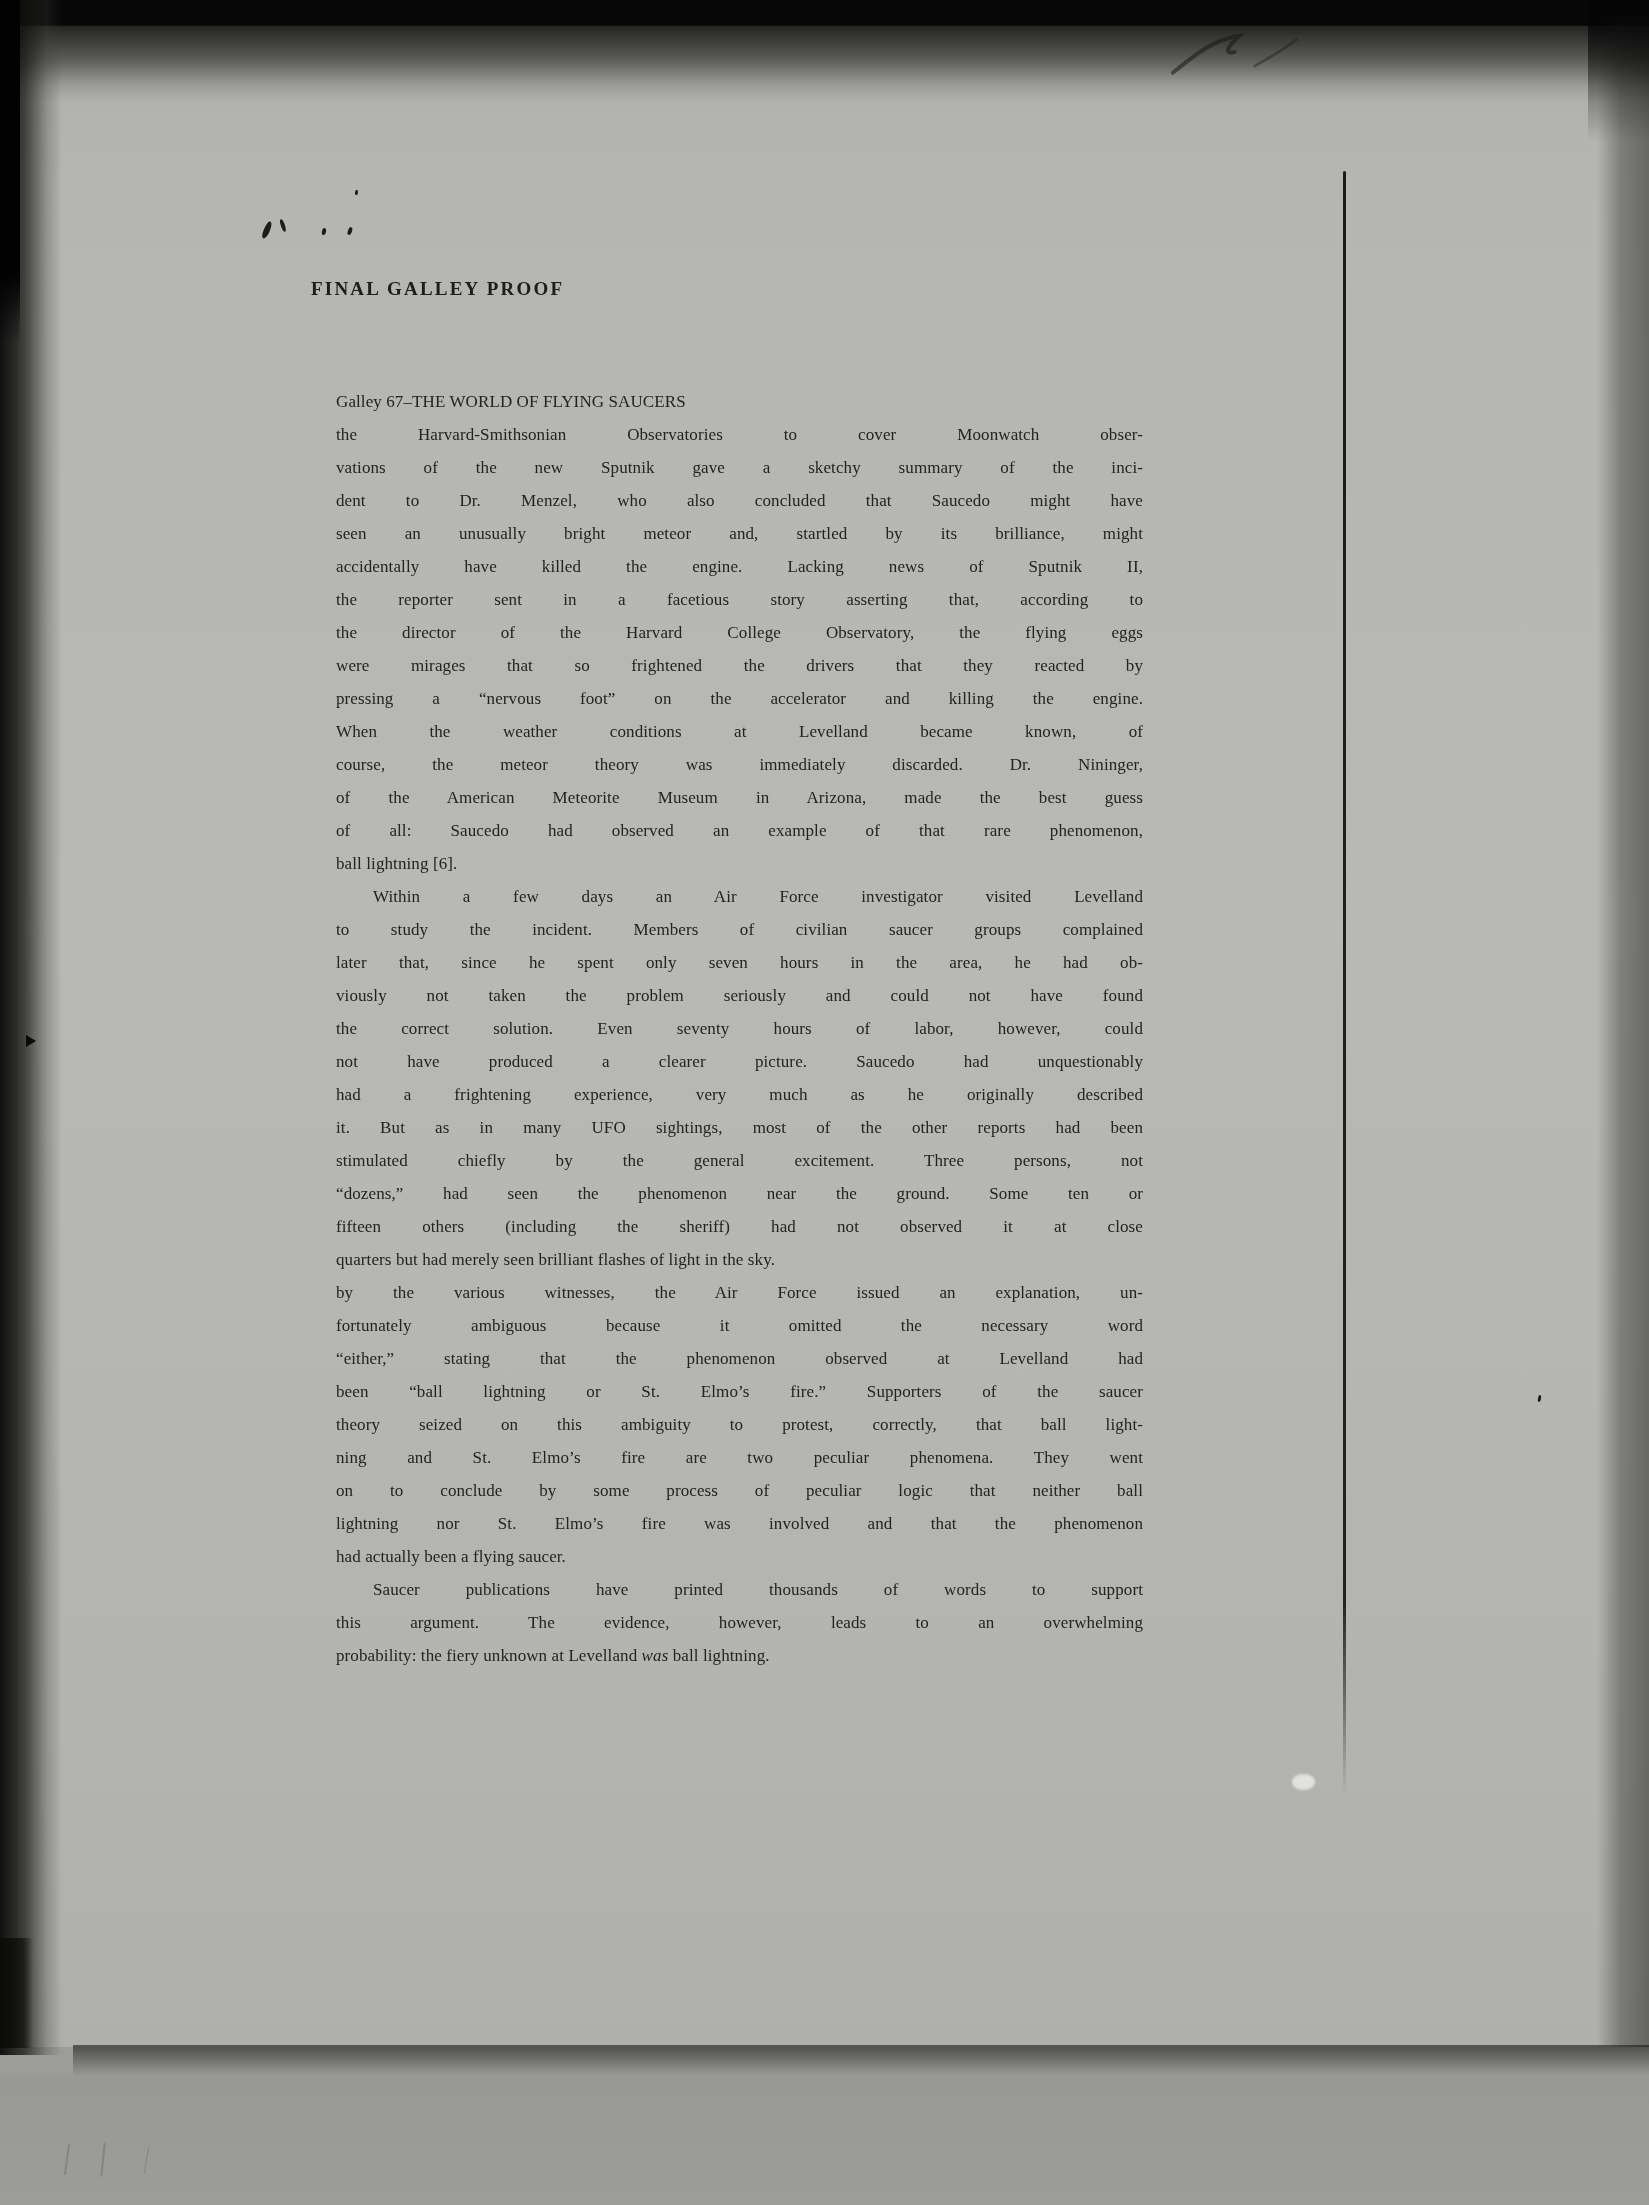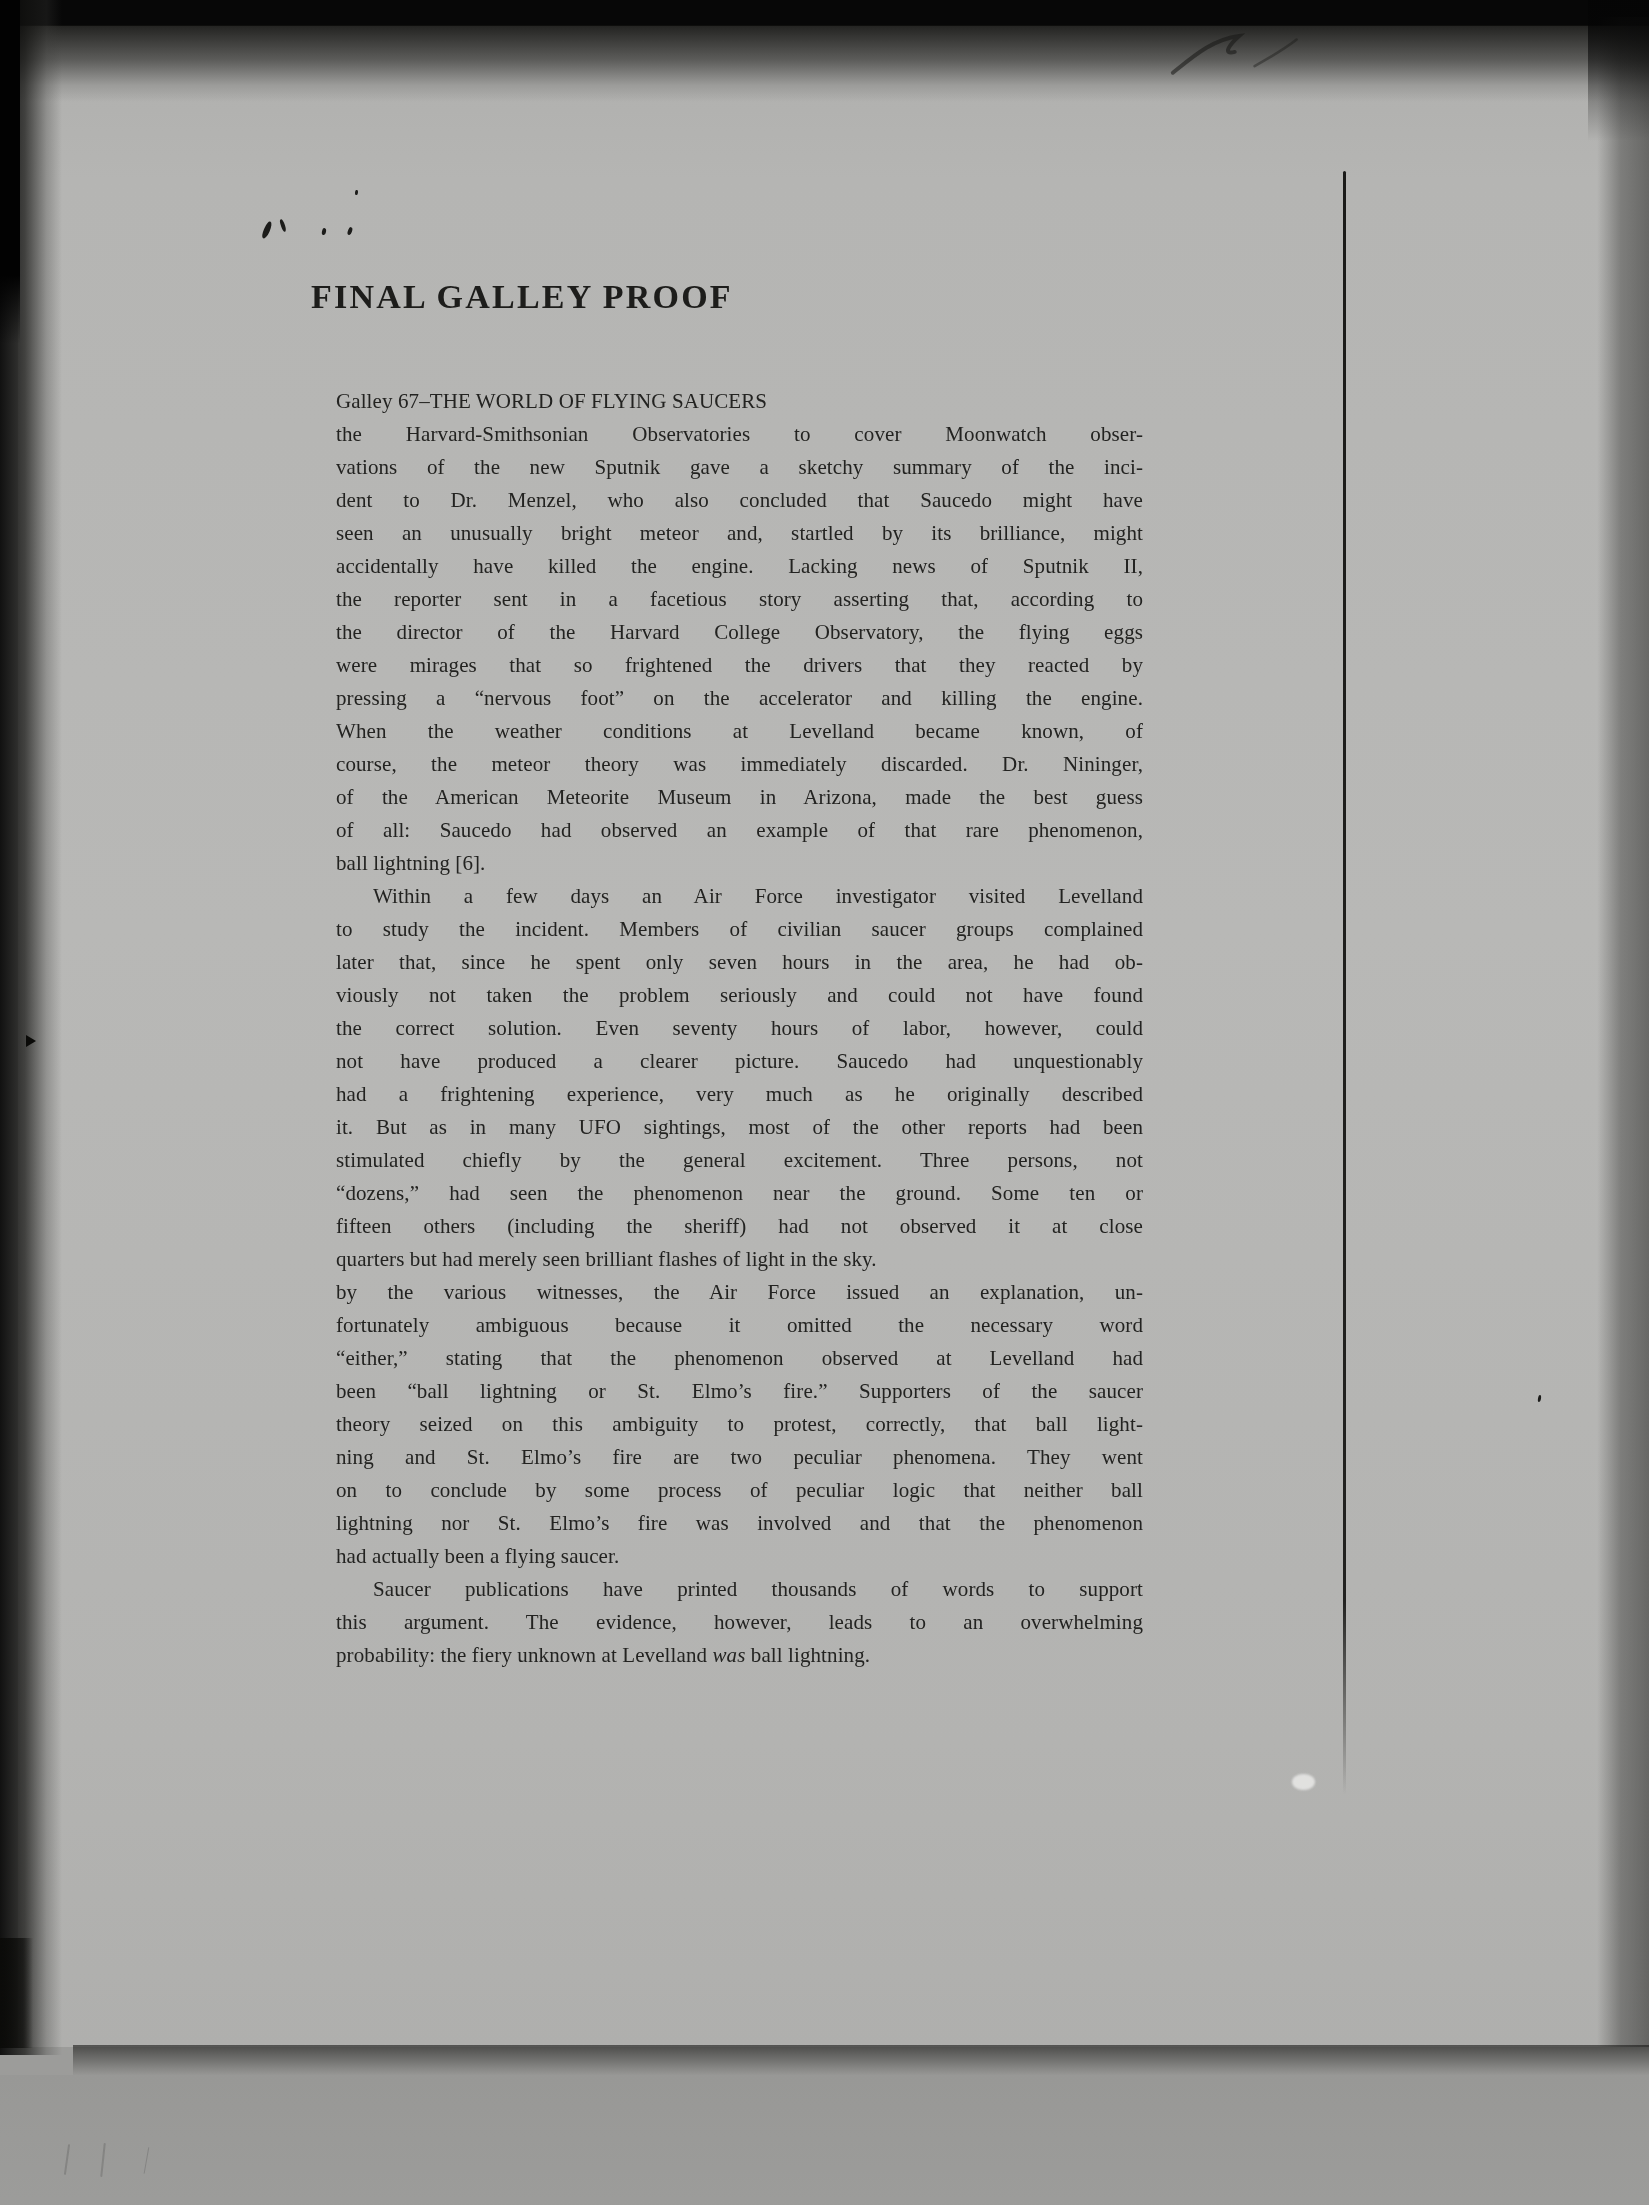--- a/index.html
+++ b/index.html
@@ -19,24 +19,24 @@
          background:linear-gradient(90deg,rgba(5,5,5,.92) 0%,rgba(20,20,18,.72) 40%,rgba(60,60,58,.30) 75%,rgba(120,120,118,0) 100%);}
   .left-dark-top{position:absolute;left:0;top:0;width:20px;height:344px;
          background:linear-gradient(180deg,#020202 80%,rgba(2,2,2,0));}
   .corner-bl{position:absolute;left:0;top:1938px;width:33px;height:110px;
          background:linear-gradient(90deg,#0b0b09,rgba(11,11,9,.65) 70%,rgba(11,11,9,0));}
   .right-shade{position:absolute;left:1597px;top:17px;width:53px;height:2030px;
          background:linear-gradient(90deg,rgba(35,35,33,0) 0%,rgba(35,35,33,.38) 45%,rgba(25,25,23,.5) 100%);}
   .right-top-dark{position:absolute;left:1588px;top:0;width:62px;height:141px;
          background:linear-gradient(180deg,rgba(5,5,5,.9),rgba(5,5,5,0));}
   
-  .stamp{position:absolute;left:311px;top:278px;font-size:34px;font-weight:700;
+  .stamp{position:absolute;left:311px;top:278px;font-size:19px;font-weight:700;
          letter-spacing:2.2px;color:#1d1d1b;white-space:nowrap;}
   .textblock{position:absolute;left:336px;top:385px;width:807px;color:#232321;}
-  .line{height:33px;line-height:33px;font-size:21px;text-align:justify;text-align-last:justify;
+  .line{height:33px;line-height:33px;font-size:17px;text-align:justify;text-align-last:justify;
         white-space:normal;letter-spacing:0.1px;}
   .line.no-just{text-align:left;text-align-last:left;}
   .line.indent{padding-left:37px;}
   .line i{font-style:italic;}
   
   .vrule{position:absolute;left:1343px;top:171px;width:3.1px;height:1624px;border-radius:1.8px;
          background:linear-gradient(180deg,rgba(18,18,16,.95) 0%,rgba(18,18,16,.9) 88%,rgba(18,18,16,0) 100%);}
   .speck{position:absolute;background:#1c1c1a;border-radius:45% 55% 50% 50%;}
   .tri-speck{position:absolute;left:25.6px;top:1035px;width:0;height:0;
          border-top:6.2px solid transparent;border-bottom:6.2px solid transparent;border-left:10.6px solid #0a0a08;}

